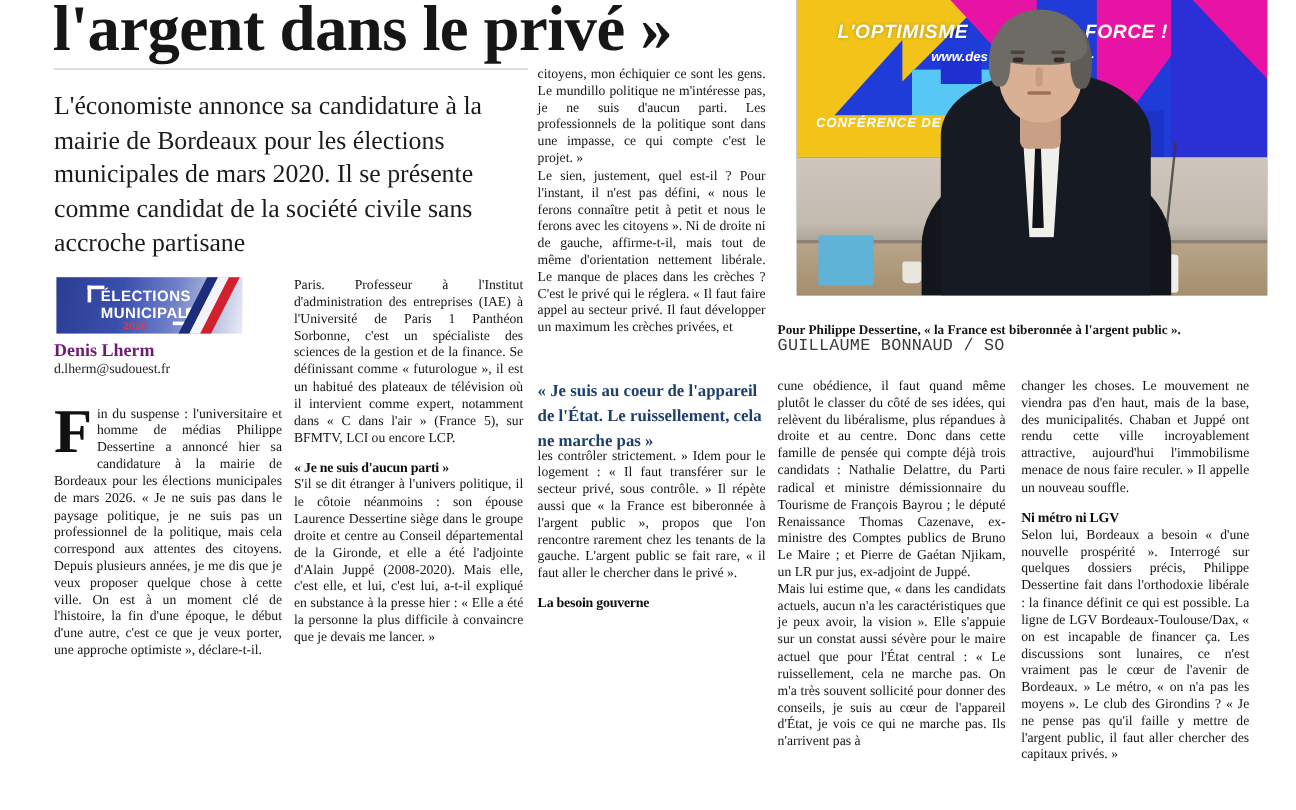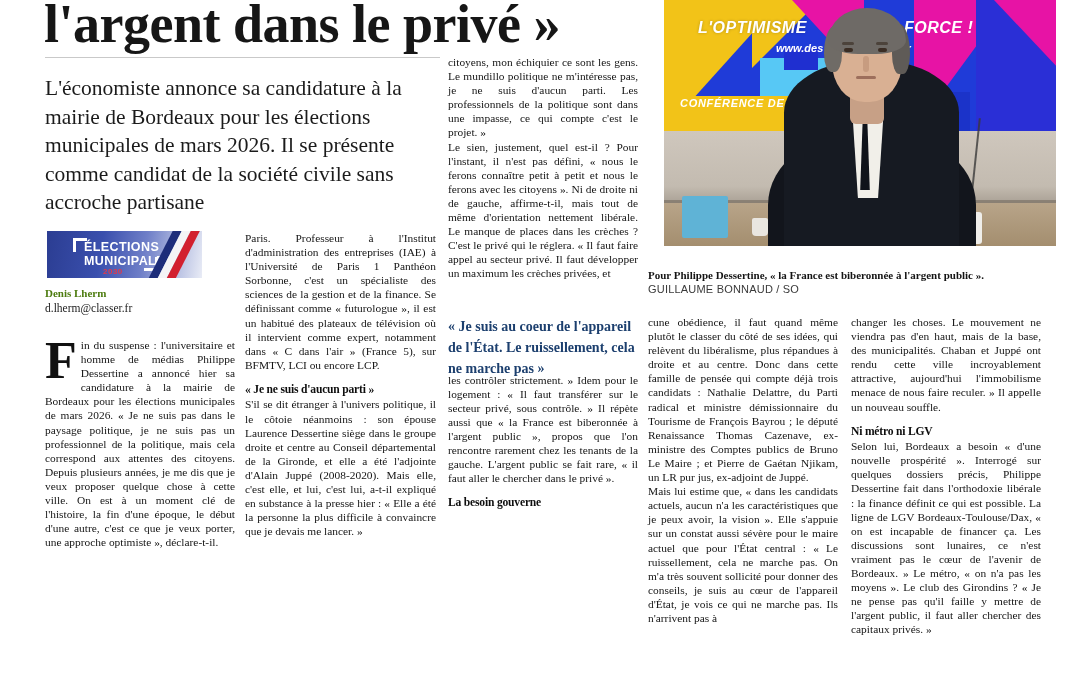--- a/index.html
+++ b/index.html
@@ -69,21 +69,21 @@
     position:absolute;left:56px;top:36px;color:#e03a4a;
     font-family:"Liberation Sans", sans-serif;
     font-weight:bold;font-size:8px;letter-spacing:.5px;
   }
 
   
   .byline{
     position:absolute;left:45px;top:286px;width:200px;
     font-family:"Liberation Serif", serif;
   }
-  .byline .name{font-weight:bold;font-size:11px;color:#4d7c0f;line-height:15px;}
+  .byline .name{font-weight:bold;font-size:15px;color:#701a75;line-height:15px;}
   .byline .mail{font-size:11.5px;color:#222;line-height:15px;}
 
   
   .col{
     position:absolute;
     font-family:"Liberation Serif", serif;
     font-size:11.4px;
     line-height:14.1px;
     text-align:justify;
     color:#141414;
@@ -223,52 +223,52 @@
   
   .caption{
     position:absolute;left:648px;top:268px;width:392px;
     font-family:"Liberation Serif", serif;
   }
   .caption .ctxt{
     font-weight:bold;font-size:11px;line-height:14px;color:#141414;
     text-align:justify;
   }
   .caption .credit{
-    font-family:Liberation Sans, sans-serif;
-    font-size:11px;line-height:12px;color:#3a3a3a;letter-spacing:.2px;
+    font-family:Liberation Mono, monospace;
+    font-size:14px;line-height:12px;color:#3a3a3a;letter-spacing:.2px;
     margin-top:1px;
   }
 </style>
 </head>
 <body>
 
 <div class="page">
 
   <h1 class="headline">l'argent dans le privé »</h1>
 
   <div class="rule-top"></div>
 
-  <div class="standfirst">L'économiste annonce sa candidature à la mairie de Bordeaux pour les élections municipales de mars 2026. Il se présente comme candidat de la société civile sans accroche partisane</div>
+  <div class="standfirst">L'économiste annonce sa candidature à la mairie de Bordeaux pour les élections municipales de mars 2020. Il se présente comme candidat de la société civile sans accroche partisane</div>
 
   <div class="logo">
     <div class="corner tl"></div>
     <div class="corner br"></div>
     <div class="l1">ÉLECTIONS</div>
     <div class="l2">MUNICIPALES</div>
     <div class="yr">2030</div>
     <div class="ribbon">
       <i class="b"></i>
         <i class="w"></i>
         <i class="r"></i>
     </div>
   </div>
 
   <div class="byline">
     <div class="name">Denis Lherm</div>
-    <div class="mail">d.lherm@classer.fr</div>
+    <div class="mail">d.lherm@sudouest.fr</div>
   </div>
 
   <div class="col" id="col1">
     <p><span class="dropcap">F</span><span>in du suspense : l'universitaire et homme de médias Philippe Dessertine a annoncé hier sa candidature à la mairie de Bordeaux pour les élections municipales de mars 2026. « Je ne suis pas dans le paysage politique, je ne suis pas un professionnel de la politique, mais cela correspond aux attentes des citoyens. Depuis plusieurs années, je me dis que je veux proposer quelque chose à cette ville. On est à un moment clé de l'histoire, la fin d'une époque, le début d'une autre, c'est ce que je veux porter, une approche optimiste », déclare-t-il.</span></p>
   </div>
 
   <div class="col" id="col2">
     <p>Paris. Professeur à l'Institut d'administration des entreprises (IAE) à l'Université de Paris 1 Panthéon Sorbonne, c'est un spécialiste des sciences de la gestion et de la finance. Se définissant comme « futurologue », il est un habitué des plateaux de télévision où il intervient comme expert, notamment dans « C dans l'air » (France 5), sur BFMTV, LCI ou encore LCP.</p>
     <p class="subhead">« Je ne suis d'aucun parti »</p>
     <p>S'il se dit étranger à l'univers politique, il le côtoie néanmoins : son épouse Laurence Dessertine siège dans le groupe droite et centre au Conseil départemental de la Gironde, et elle a été l'adjointe d'Alain Juppé (2008-2020). Mais elle, c'est elle, et lui, c'est lui, a-t-il expliqué en substance à la presse hier : « Elle a été la personne la plus difficile à convaincre que je devais me lancer. »</p>

